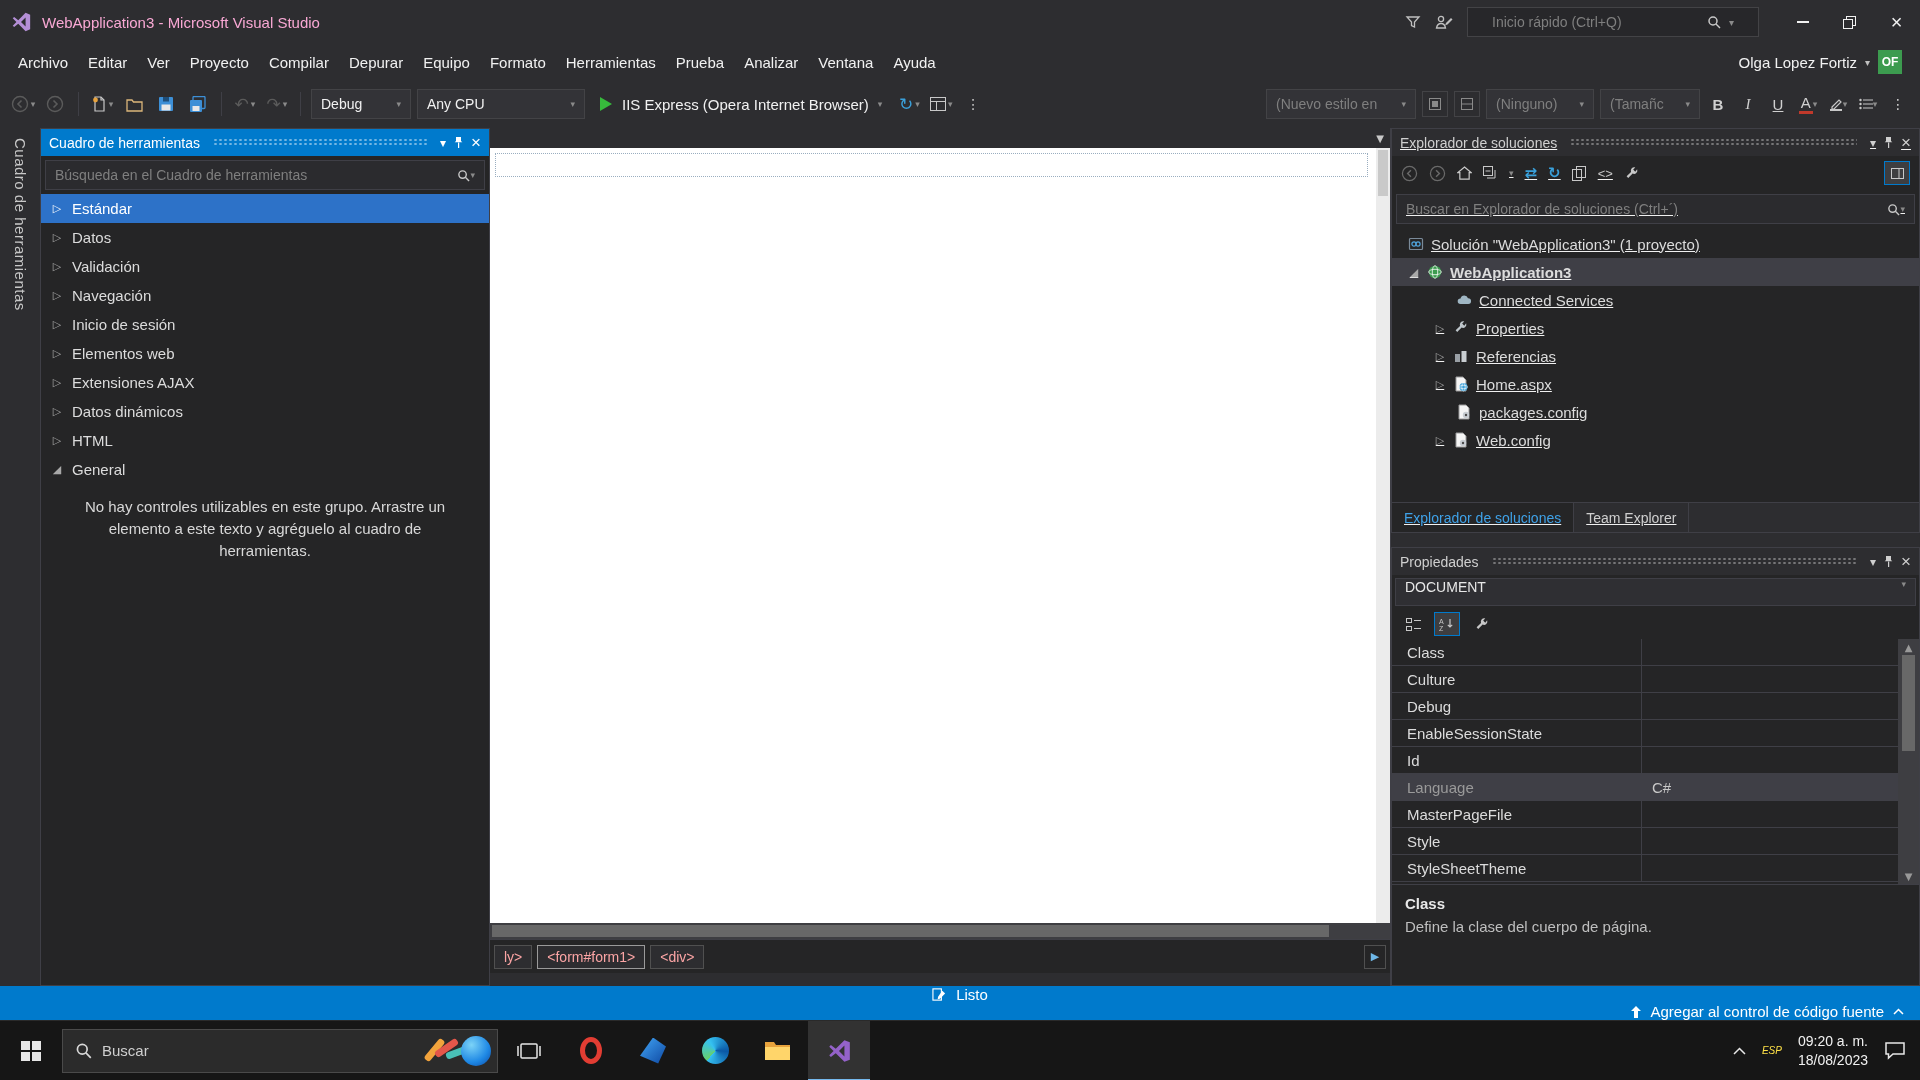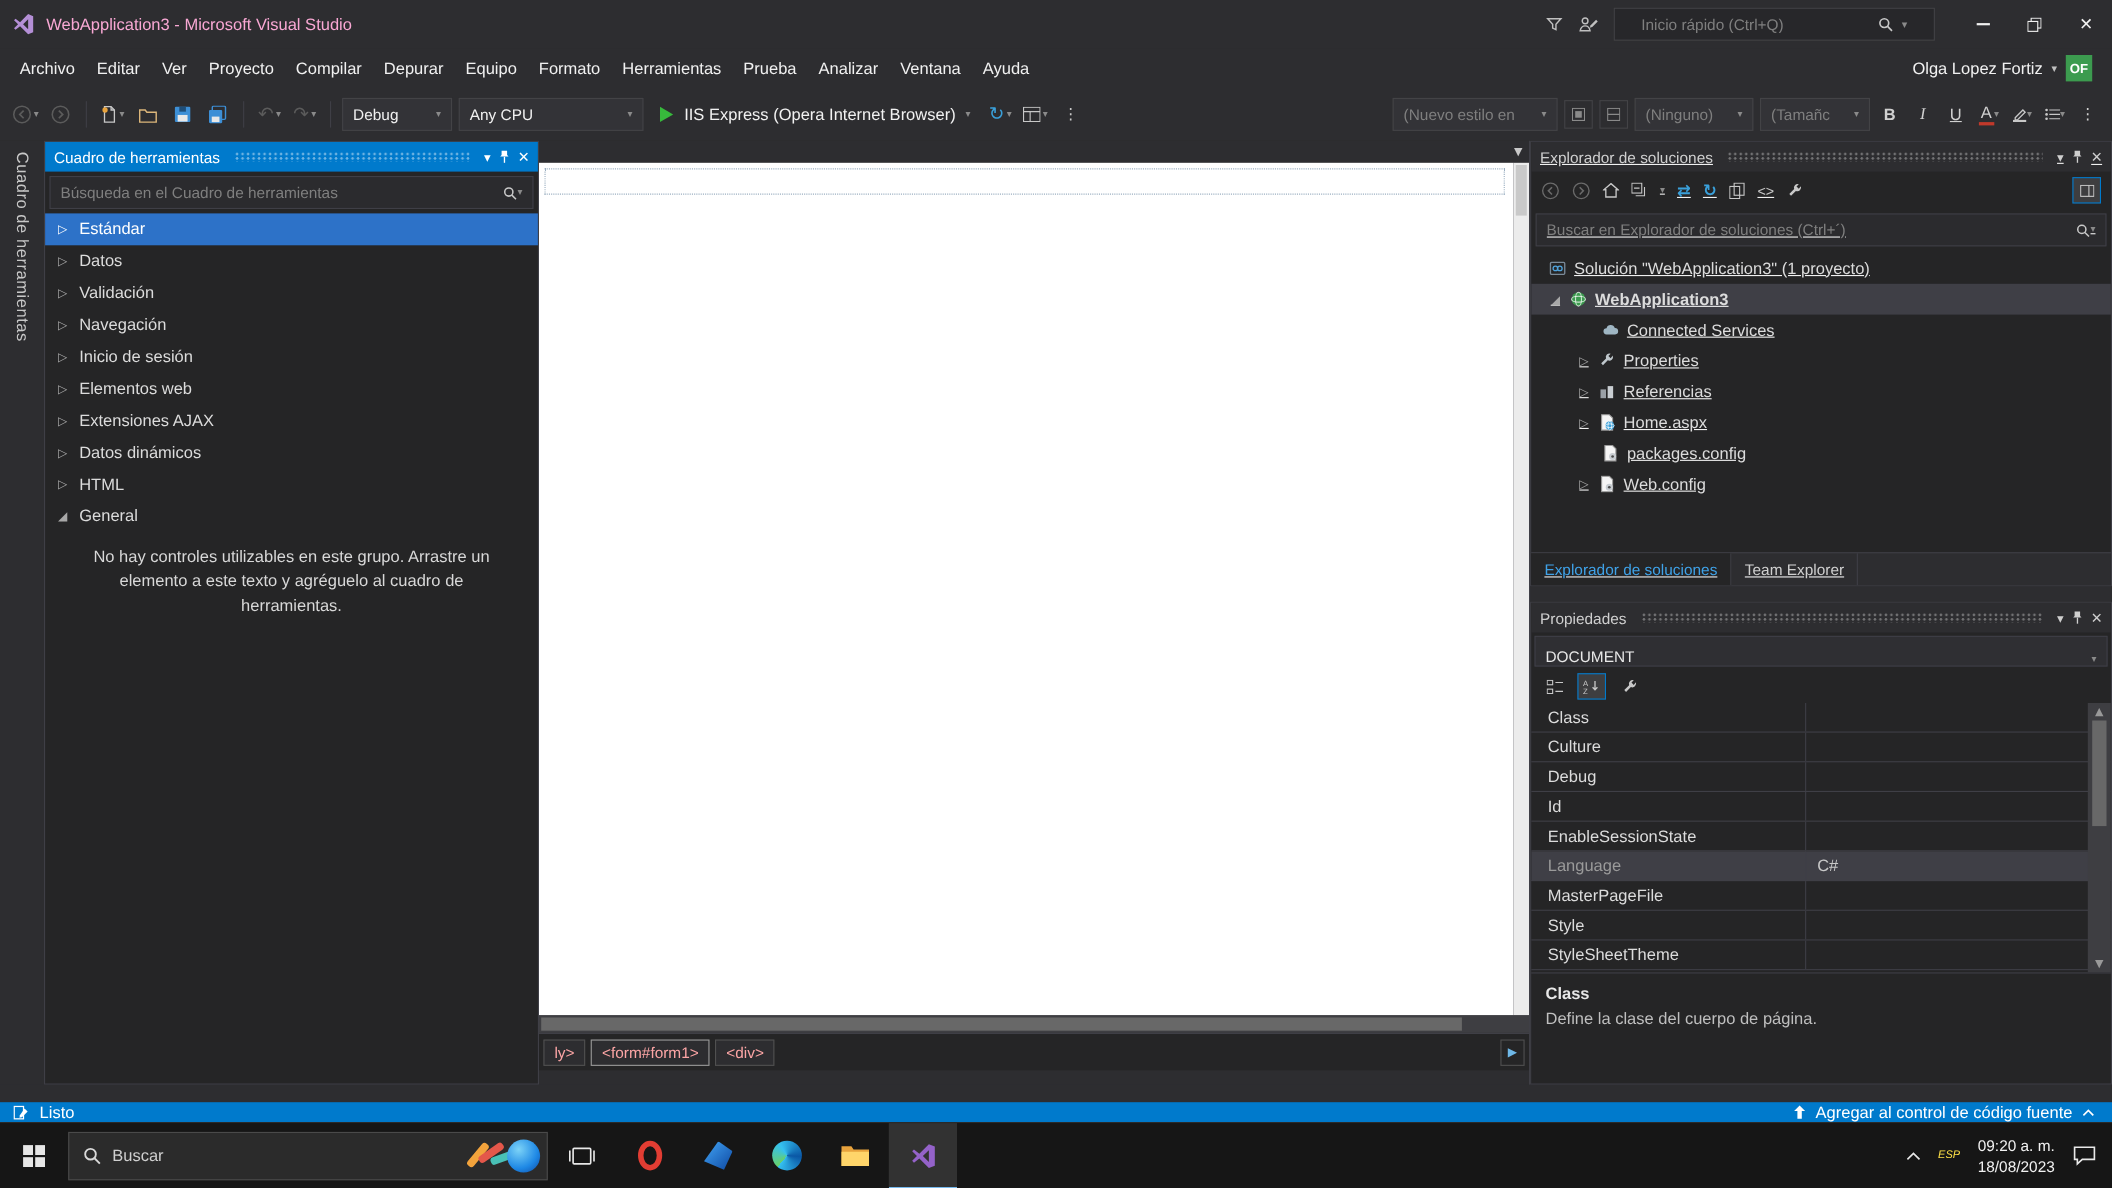--- a/index.html
+++ b/index.html
@@ -98,40 +98,40 @@
   .tree-row { height:28px; display:flex; align-items:center; gap:7px; color:#DCDCDC; }
   .tree-row.sel { background:#3F3F46; }
   .tree-row .bold { font-weight:bold; }
   .tree-ico { width:16px; height:16px; flex:0 0 16px; }
   .se-tabs { height:30px; flex:0 0 30px; display:flex; background:#2D2D30; border-top:1px solid #3F3F46; }
   .se-tab { padding:0 12px; display:flex; align-items:center; font-size:14px; border-right:1px solid #3F3F46; }
   .se-tab.active { background:#252526; color:#3FA2E8; }
   .se-tab.idle { color:#CFCFCF; }
 
   .props { flex:1; margin-top:14px; background:#252526; border:1px solid #3F3F46; display:flex; flex-direction:column; }
-  .obj-combo { height:28px; flex:0 0 28px; margin:3px; background:#2F2F33; border:1px solid #3F3F46; display:flex; align-items:flex-end; justify-content:space-between; padding:0 9px; color:#E8E8E8; font-size:14px; }
+  .obj-combo { height:28px; flex:0 0 28px; margin:3px; background:#2F2F33; border:1px solid #3F3F46; display:flex; align-items:flex-start; justify-content:space-between; padding:0 9px; color:#E8E8E8; font-size:14px; }
   .props-toolbar { height:30px; flex:0 0 30px; display:flex; align-items:center; gap:8px; padding:0 8px; color:#C8C8C8; }
   .pt-btn { width:26px; height:24px; display:flex; align-items:center; justify-content:center; }
   .pt-btn.sel { background:#3E3E40; border:1px solid #007ACC; }
   .pgrid { position:relative; flex:0 0 245px; overflow:hidden; }
   .prow { height:27px; display:flex; border-bottom:1px solid #3F3F46; align-items:stretch; }
   .pname { flex:0 0 250px; display:flex; align-items:center; padding-left:15px; color:#DCDCDC; border-right:1px solid #3F3F46; }
   .pval { flex:1; display:flex; align-items:center; padding-left:10px; color:#C8C8C8; margin-right:21px; }
   .prow.sel { background:#3F3F46; }
   .prow.sel .pname { color:#9A9A9A; }
   .pg-scroll { position:absolute; top:0; right:0; bottom:0; width:21px; background:#3E3E42; display:flex; flex-direction:column; align-items:center; }
   .pg-arrow { color:#999999; font-size:10px; height:16px; display:flex; align-items:center; }
   .pg-thumb { width:13px; height:96px; background:#686868; }
   .pg-spacer { flex:1; }
   .pdesc { flex:1; border-top:1px solid #3F3F46; padding:10px 13px; }
   .pdesc-title { font-weight:bold; color:#E8E8E8; margin-bottom:6px; }
   .pdesc-text { color:#BFBFBF; }
 
   
-  .statusbar { position:absolute; left:0; right:0; bottom:60px; height:18px; background:#007ACC; display:flex; align-items:center; padding:0 12px; color:#FFFFFF; }
+  .statusbar { position:absolute; left:0; right:0; bottom:60px; height:34px; background:#007ACC; display:flex; align-items:center; padding:0 12px; color:#FFFFFF;flex-direction:column; }
   .sb-left { display:flex; align-items:center; gap:9px; }
   .sb-right { margin-left:auto; display:flex; align-items:center; gap:9px; padding-right:4px; }
 
   
   .taskbar { position:absolute; left:0; right:0; bottom:0; height:60px; background:#161616; border-top:1px solid #2A2A2A; display:flex; align-items:center; }
   .tk-btn { width:62px; height:60px; display:flex; align-items:center; justify-content:center; }
   .tk-btn.active { background:rgba(255,255,255,.12); box-shadow:inset 0 -2px 0 #76B9ED; }
   .tk-search { width:436px; height:44px; background:#2B2B2B; border:1px solid #4A4A4A; display:flex; align-items:center; padding-left:12px; gap:10px; overflow:hidden; }
   .tk-search input { flex:1; font-size:15px; color:#E0E0E0; }
   .tk-search input::placeholder { color:#CFCFCF; }
@@ -664,25 +664,25 @@
         </div>
         <div class="prow">
           <span class="pname">Culture</span>
           <span class="pval"></span>
         </div>
         <div class="prow">
           <span class="pname">Debug</span>
           <span class="pval"></span>
         </div>
         <div class="prow">
+          <span class="pname">EnableSessionState</span>
+          <span class="pval"></span>
+        </div>
+        <div class="prow">
           <span class="pname">Id</span>
-          <span class="pval"></span>
-        </div>
-        <div class="prow">
-          <span class="pname">EnableSessionState</span>
           <span class="pval"></span>
         </div>
         <div class="prow sel">
           <span class="pname">Language</span>
           <span class="pval">C#</span>
         </div>
         <div class="prow">
           <span class="pname">MasterPageFile</span>
           <span class="pval"></span>
         </div>

